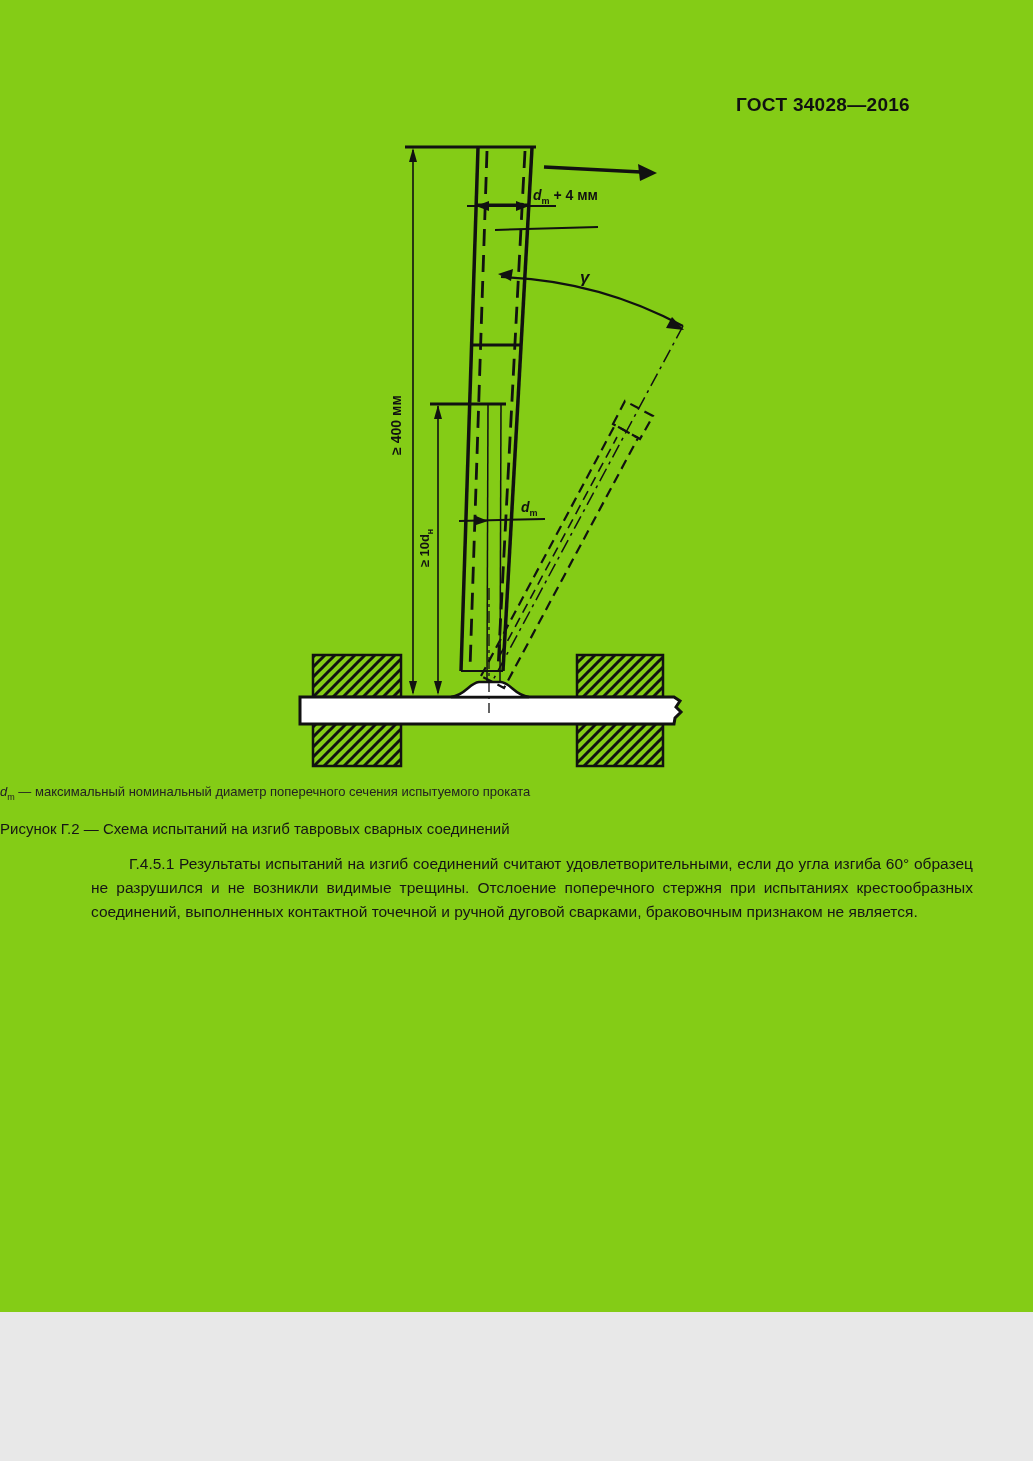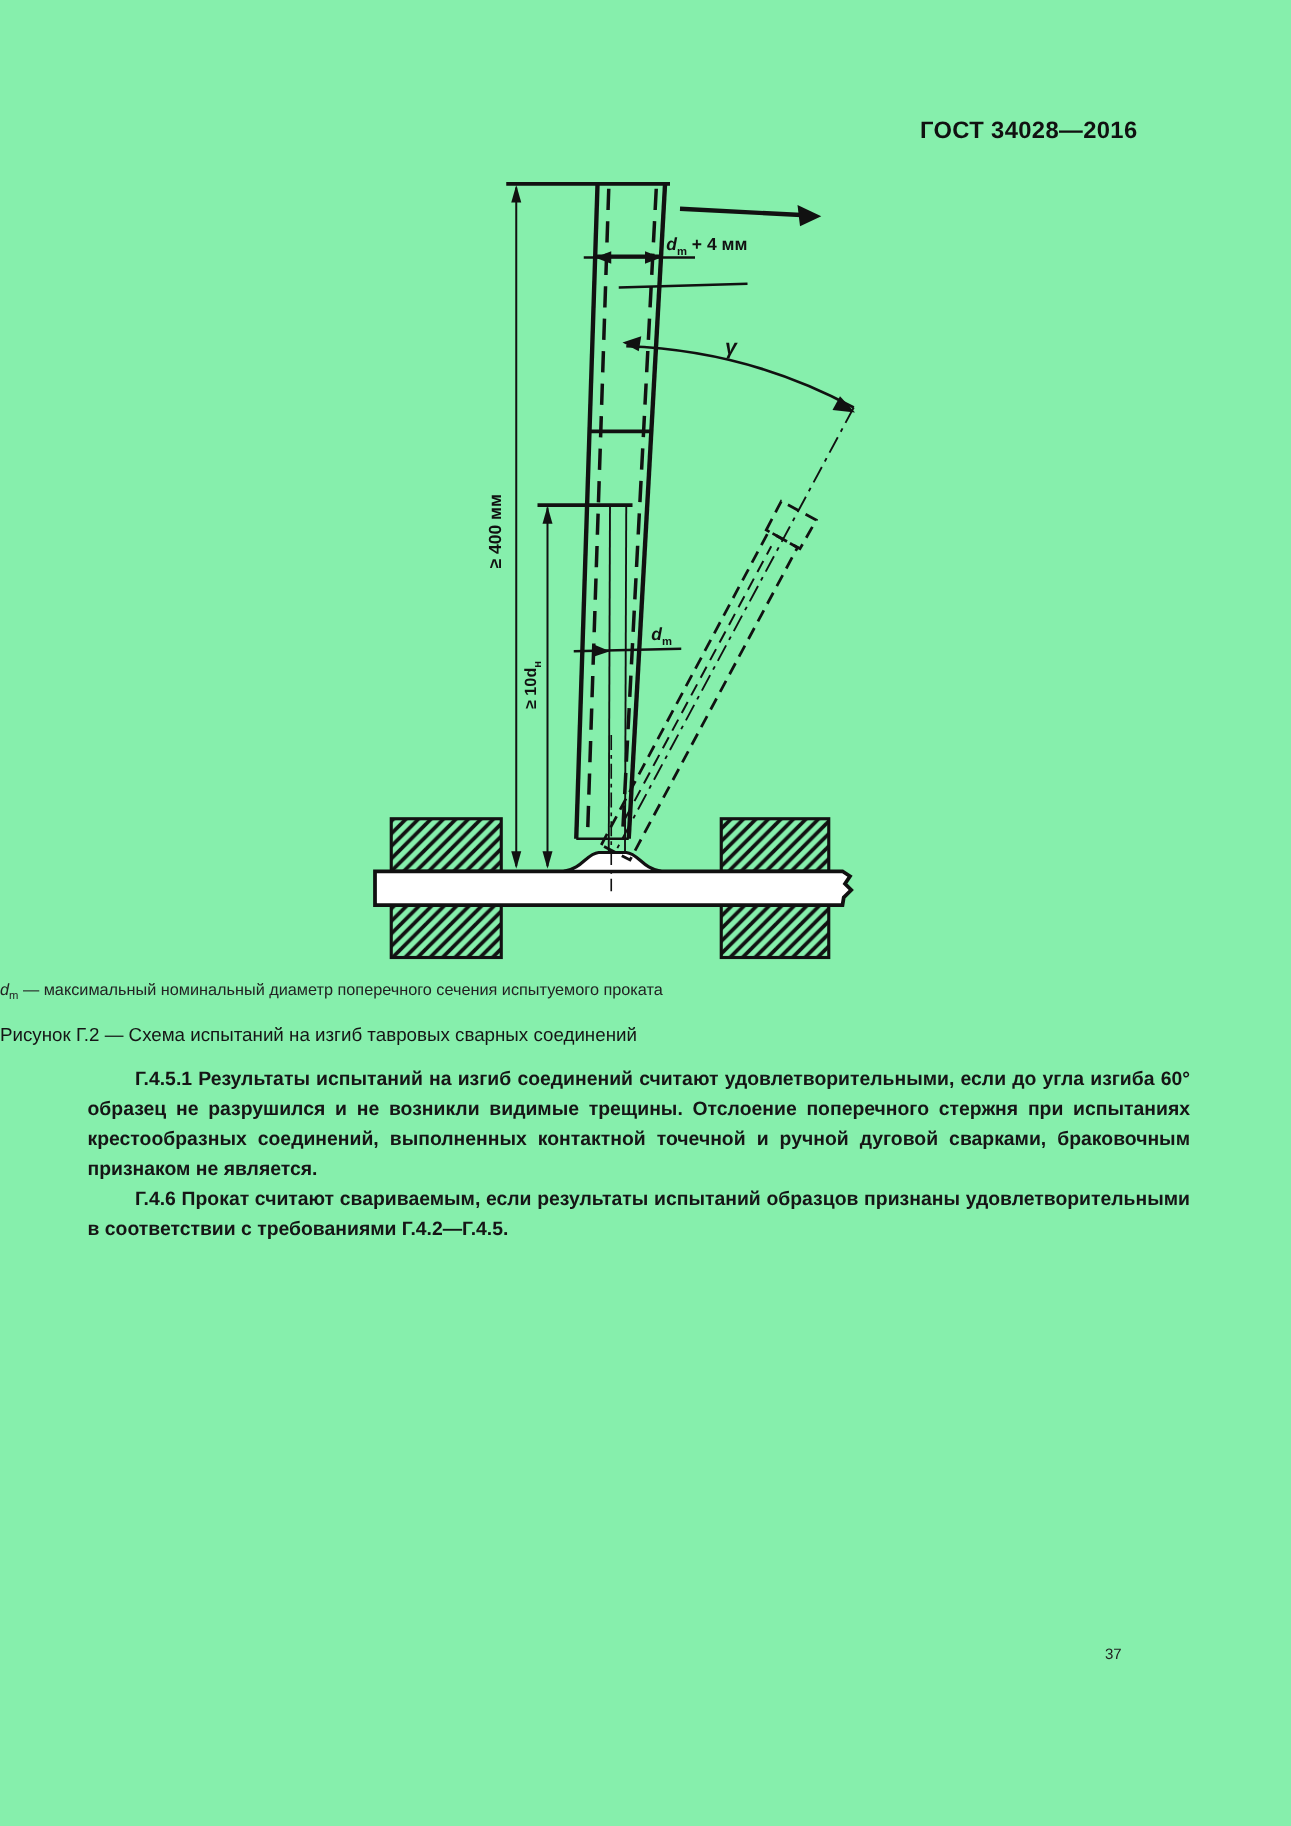--- a/index.html
+++ b/index.html
@@ -1,20 +1,20 @@
 <!DOCTYPE html>
 <html><head>
 <meta charset="utf-8">
 <style>
   html,body{margin:0;padding:0;background:#e8e8e8;}
   .page{
     position:relative;
-    width:1033px;height:1461px;
+    width:1033px;height:1312px;
     margin:0 auto;
-    background:#86efac;
+    background:#84cc16;
     font-family:"Liberation Sans", sans-serif;
     color:#1a1a1a;
     overflow:hidden;
   }
   .doc-header{
     position:absolute;top:94px;right:123px;
     font-size:19px;font-weight:bold;letter-spacing:0.3px;
     color:#111;
   }
   .figure-svg{position:absolute;left:0;top:0;}
@@ -22,22 +22,22 @@
     position:absolute;top:784px;left:0;width:1033px;
     text-align:left;font-size:13px;color:#222;
   }
   .legend-line i{font-style:italic;}
   .legend-line sub{font-size:9px;}
   .figure-caption{
     position:absolute;top:820px;left:0;width:1033px;
     text-align:left;font-size:15px;color:#151515;
   }
   .body-text{
-    position:absolute;top:852px;left:70px;width:882px;
-    font-size:15.5px;line-height:24px;text-align:justify;color:#151515;font-weight:bold;
+    position:absolute;top:852px;left:91px;width:882px;
+    font-size:15.5px;line-height:24px;text-align:justify;color:#151515;
   }
   .body-text p{margin:0;text-indent:38px;}
   .page-number{
     position:absolute;top:1316px;left:884px;
     font-size:12px;color:#222;
   }
   svg text{fill:#111;}
 </style>
 </head>
 <body>
@@ -138,18 +138,17 @@
   </svg>
 
   <div class="legend-line">
     <span><i>d</i><sub>m</sub><span> — максимальный номинальный диаметр поперечного сечения испытуемого проката</span></span>
   </div>
 
   <div class="figure-caption">Рисунок Г.2 — Схема испытаний на изгиб тавровых сварных соединений</div>
 
   <div class="body-text">
     <p>Г.4.5.1 Результаты испытаний на изгиб соединений считают удовлетворительными, если до угла изгиба 60° образец не разрушился и не возникли видимые трещины. Отслоение поперечного стержня при испытаниях крестообразных соединений, выполненных контактной точечной и ручной дуговой сварками, браковочным признаком не является.</p>
-    <p>Г.4.6 Прокат считают свариваемым, если результаты испытаний образцов признаны удовлетворительными в соответствии с требованиями Г.4.2—Г.4.5.</p>
   </div>
 
   <div class="page-number">37</div>
 
 </div>
 
 </body></html>

